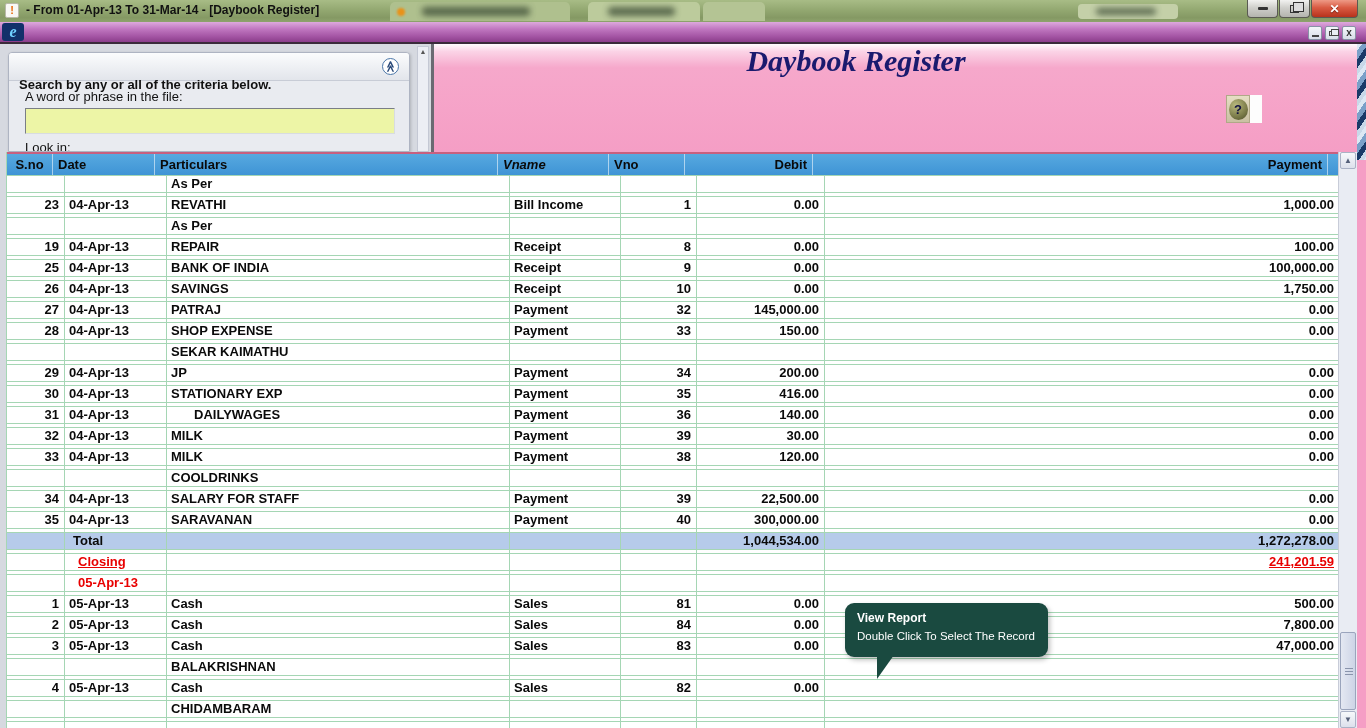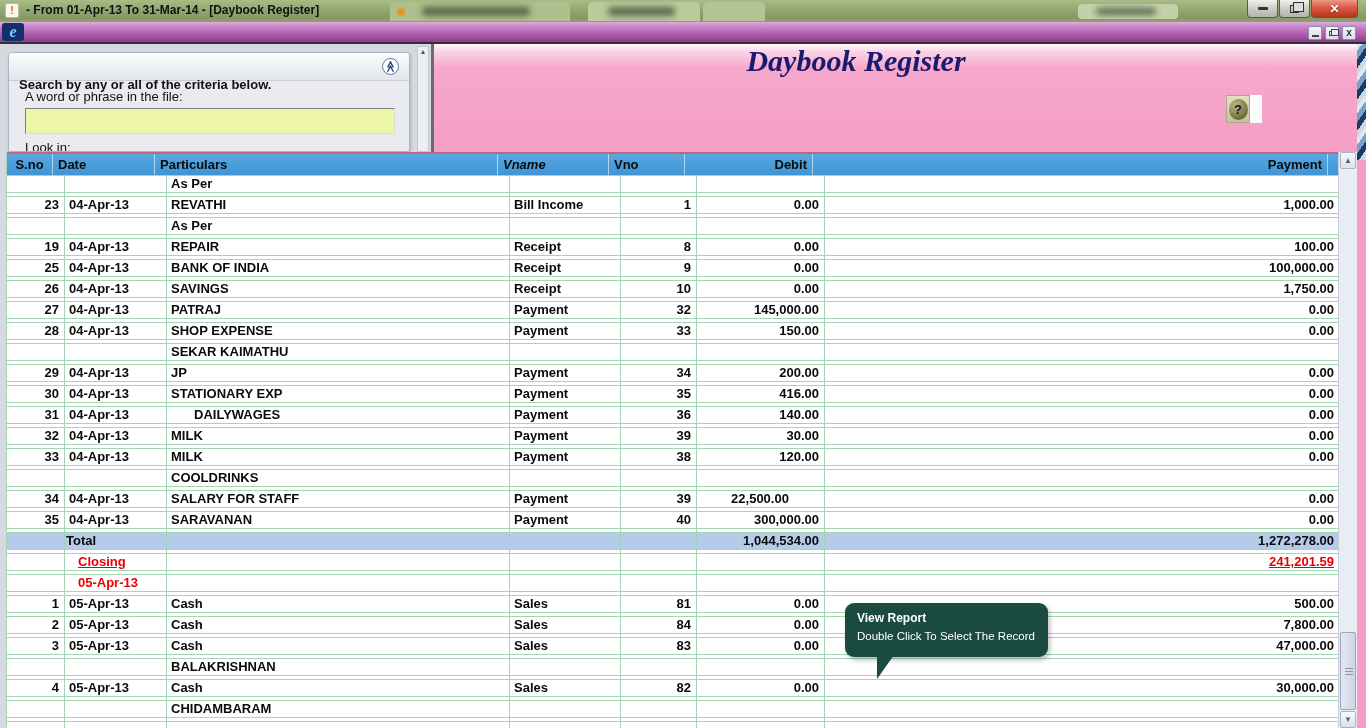--- a/index.html
+++ b/index.html
@@ -97,21 +97,21 @@
   .grid-header { position:absolute; left:0; top:0; width:1332px; height:23px; display:flex;
     background:linear-gradient(180deg,#57A9E0,#3F94D5); border-top:2px solid #C8607F; }
   .ghcell { height:23px; font-size:13px; color:#0A0A0A; line-height:21px; padding:0 5px;
     border-right:1px solid rgba(255,255,255,.55); white-space:nowrap; overflow:hidden; }
   #grid-rows { position:absolute; left:0; top:23px; width:1332px; height:553px; overflow:hidden; }
   .grid-row { display:flex; height:18px; margin-bottom:3px; border-top:1px solid #A5D6B4;
     border-bottom:1px solid #A5D6B4; background:#FFF; }
   .gcell { height:16px; line-height:16px; font-size:13px; color:#0A0A0A; padding:0 5px;
     white-space:nowrap; overflow:hidden; }
   .row-total { background:#B6CBEA; }
-  .row-total .cell-date { padding-left:2px; }
+  .row-total .cell-date { padding-left:9px; }
   .row-closing .cell-date, .row-dateheader .cell-date { padding-left:14px; }
   .red { color:#E80000; }
   .ul { text-decoration:underline; }
   .row-partial { height:5px; margin-bottom:0; border-bottom:none; }
   .vline { position:absolute; top:23px; width:1px; height:553px; background:#A5D6B4; pointer-events:none; }
 
   
   .vscroll { position:absolute; left:1338px; top:152px; width:19px; height:576px; background:#E9ECF3;
     border-left:1px solid #C8CCD8; }
   .vs-btn { position:absolute; left:1px; width:16px; height:17px; background:linear-gradient(180deg,#F6F8FB,#DDE1EC);
@@ -346,21 +346,21 @@
         <div class="gcell cell-vno" style="width: 76px; text-align: right;"></div>
         <div class="gcell cell-debit" style="width: 128px; text-align: right;"></div>
         <div class="gcell cell-credit" style="width: 515px; text-align: right;"></div>
       </div>
       <div class="grid-row">
         <div class="gcell cell-sno" style="width: 57px; text-align: right;">34</div>
         <div class="gcell cell-date" style="width: 102px; text-align: left;">04-Apr-13</div>
         <div class="gcell cell-particulars" style="width: 343px; text-align: left;">SALARY FOR STAFF</div>
         <div class="gcell cell-vname" style="width: 111px; text-align: left;">Payment</div>
         <div class="gcell cell-vno" style="width: 76px; text-align: right;">39</div>
-        <div class="gcell cell-debit" style="width: 128px; text-align: center;">22,500.00</div>
+        <div class="gcell cell-debit" style="width: 128px; text-align: right;">22,500.00</div>
         <div class="gcell cell-credit" style="width: 515px; text-align: right;">0.00</div>
       </div>
       <div class="grid-row">
         <div class="gcell cell-sno" style="width: 57px; text-align: right;">35</div>
         <div class="gcell cell-date" style="width: 102px; text-align: left;">04-Apr-13</div>
         <div class="gcell cell-particulars" style="width: 343px; text-align: left;">SARAVANAN</div>
         <div class="gcell cell-vname" style="width: 111px; text-align: left;">Payment</div>
         <div class="gcell cell-vno" style="width: 76px; text-align: right;">40</div>
         <div class="gcell cell-debit" style="width: 128px; text-align: right;">300,000.00</div>
         <div class="gcell cell-credit" style="width: 515px; text-align: right;">0.00</div>
@@ -428,21 +428,20 @@
         <div class="gcell cell-debit" style="width: 128px; text-align: right;"></div>
         <div class="gcell cell-credit" style="width: 515px; text-align: right;"></div>
       </div>
       <div class="grid-row">
         <div class="gcell cell-sno" style="width: 57px; text-align: right;">4</div>
         <div class="gcell cell-date" style="width: 102px; text-align: left;">05-Apr-13</div>
         <div class="gcell cell-particulars" style="width: 343px; text-align: left;">Cash</div>
         <div class="gcell cell-vname" style="width: 111px; text-align: left;">Sales</div>
         <div class="gcell cell-vno" style="width: 76px; text-align: right;">82</div>
         <div class="gcell cell-debit" style="width: 128px; text-align: right;">0.00</div>
-        <div class="gcell cell-credit" style="width: 515px; text-align: right;">30,000.00</div>
       </div>
       <div class="grid-row">
         <div class="gcell cell-sno" style="width: 57px; text-align: right;"></div>
         <div class="gcell cell-date" style="width: 102px; text-align: left;"></div>
         <div class="gcell cell-particulars" style="width: 343px; text-align: left;">CHIDAMBARAM</div>
         <div class="gcell cell-vname" style="width: 111px; text-align: left;"></div>
         <div class="gcell cell-vno" style="width: 76px; text-align: right;"></div>
         <div class="gcell cell-debit" style="width: 128px; text-align: right;"></div>
         <div class="gcell cell-credit" style="width: 515px; text-align: right;"></div>
       </div>

